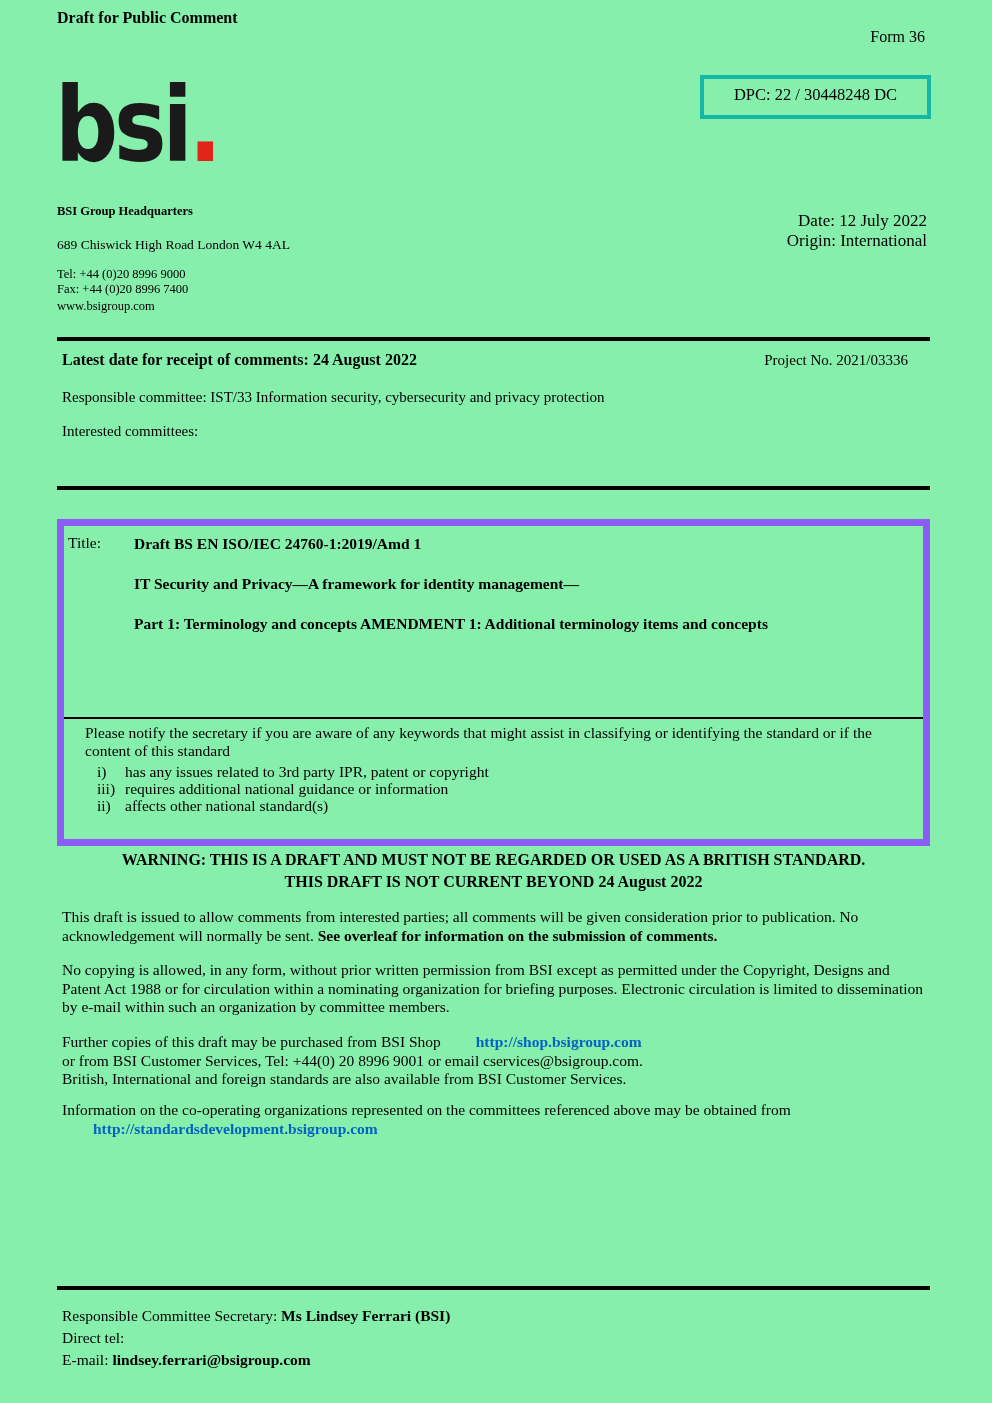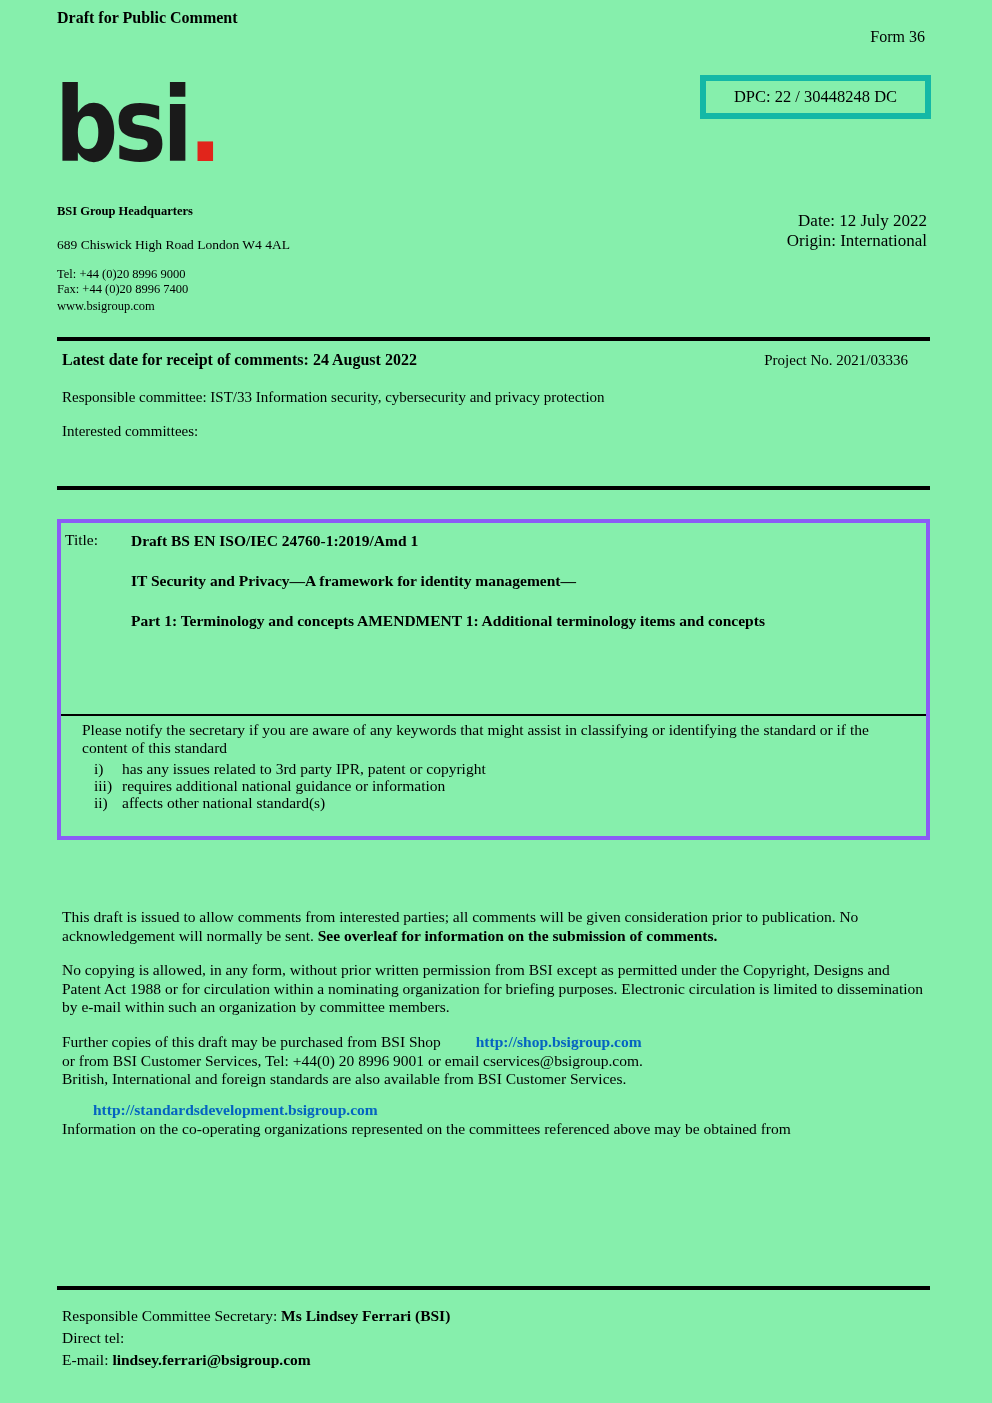--- a/index.html
+++ b/index.html
@@ -12,21 +12,21 @@
     color:#000;
     overflow:hidden;
   }
   .abs { position:absolute; }
 
   .draft-label { left:57px; top:9px; font-size:16px; font-weight:bold; }
   .form-label  { right:67px; top:28px; font-size:16px; }
 
   .dpc-box {
     left:700px; top:75px; width:231px; height:44px;
-    border:6px solid #14b8a6;
+    border:4px solid #14b8a6;
     text-align:center; padding-top:6px;
     font-size:16.5px;
   }
 
   .logo { left:55px; top:76px; line-height:0.95; white-space:nowrap;
           transform:scaleX(0.85); transform-origin:left top; }
   .logo-text { font-family:"DejaVu Sans", sans-serif; font-weight:bold;
                font-size:104px; letter-spacing:-5px; color:#1a1a1a; }
   .logo-dot  { font-family:"DejaVu Sans", sans-serif; font-weight:bold;
                font-size:104px; color:#e1251b; }
@@ -46,21 +46,21 @@
   .rule-3 { top:1286px; }
 
   .comments-row { left:57px; top:351px; width:873px; display:flex;
                   justify-content:space-between; align-items:baseline;
                   padding-left:5px; }
   .latest-date { font-weight:bold; font-size:16px; }
   .project-no  { font-size:15px; padding-right:22px; }
   .resp-line { left:62px; top:389px; font-size:15px; }
   .int-line  { left:62px; top:423px; font-size:15px; }
 
-  .title-box { left:57px; top:519px; width:873px; border:4px solid #8b5cf6; }
+  .title-box { left:57px; top:519px; width:873px; border:7px solid #8b5cf6; }
   .title-top { height:193px; border-bottom:2px solid #000; position:relative;
                padding:8px 6px 0 4px; font-size:15.5px; }
   .title-label { position:absolute; left:4px; top:8px; }
   .title-lines { margin-left:66px;font-weight:bold; }
   .title-line { margin-bottom:21px; line-height:19px; }
   .title-bottom { height:120px; padding:5px 8px 0 21px; font-size:15.5px; }
   .kw-intro { line-height:18px; }
   .kw-item { margin-left:12px; line-height:17px; }
   .kw-num { display:inline-block; width:28px; }
   .kw-items { margin-top:3px; }
@@ -128,36 +128,40 @@
     <div class="title-bottom">
       <div class="kw-intro">Please notify the secretary if you are aware of any keywords that might assist in classifying or identifying the standard or if the content of this standard</div>
       <div class="kw-items">
         <div class="kw-item"><span class="kw-num">i)</span><span>has any issues related to 3rd party IPR, patent or copyright</span></div>
         <div class="kw-item"><span class="kw-num">iii)</span><span>requires additional national guidance or information</span></div>
         <div class="kw-item"><span class="kw-num">ii)</span><span>affects other national standard(s)</span></div>
       </div>
     </div>
   </div>
 
+  <div class="abs warning">
+    <div>WARNING: THIS IS A DRAFT AND MUST NOT BE REGARDED OR USED AS A BRITISH STANDARD.</div>
+    <div>THIS DRAFT IS NOT CURRENT BEYOND 24 August 2022</div>
+  </div>
 
   <div class="abs para p1">
     <span>This draft is issued to allow comments from interested parties; all comments will be given consideration prior to publication.  No acknowledgement will normally be sent. </span><span class="bold">See overleaf for information on the submission of comments.</span>
   </div>
 
   <div class="abs para p2">No copying is allowed, in any form, without prior written permission from BSI except as permitted under the Copyright, Designs and Patent Act 1988 or for circulation within a nominating organization for briefing purposes.  Electronic circulation is limited to dissemination by e-mail within such an organization by committee members.</div>
 
   <div class="abs para p3">
     <div><span>Further copies of this draft may be purchased from BSI Shop </span><span class="link">http://shop.bsigroup.com</span></div>
     <div>or from BSI Customer Services, Tel: +44(0) 20 8996 9001 or email cservices@bsigroup.com.</div>
     <div>British, International and foreign standards are also available from BSI Customer Services.</div>
   </div>
 
   <div class="abs para p4">
+    <div>Information on the co-operating organizations represented on the committees referenced above may be obtained from</div>
     <div><span class="link">http://standardsdevelopment.bsigroup.com</span></div>
-    <div>Information on the co-operating organizations represented on the committees referenced above may be obtained from</div>
   </div>
 
   <div class="abs rule rule-3"></div>
 
   <div class="abs footer">
     <div><span>Responsible Committee Secretary: </span><span class="bold">Ms Lindsey Ferrari (BSI)</span></div>
     <div>Direct tel:</div>
     <div><span>E-mail: </span><span class="bold">lindsey.ferrari@bsigroup.com</span></div>
   </div>
 

